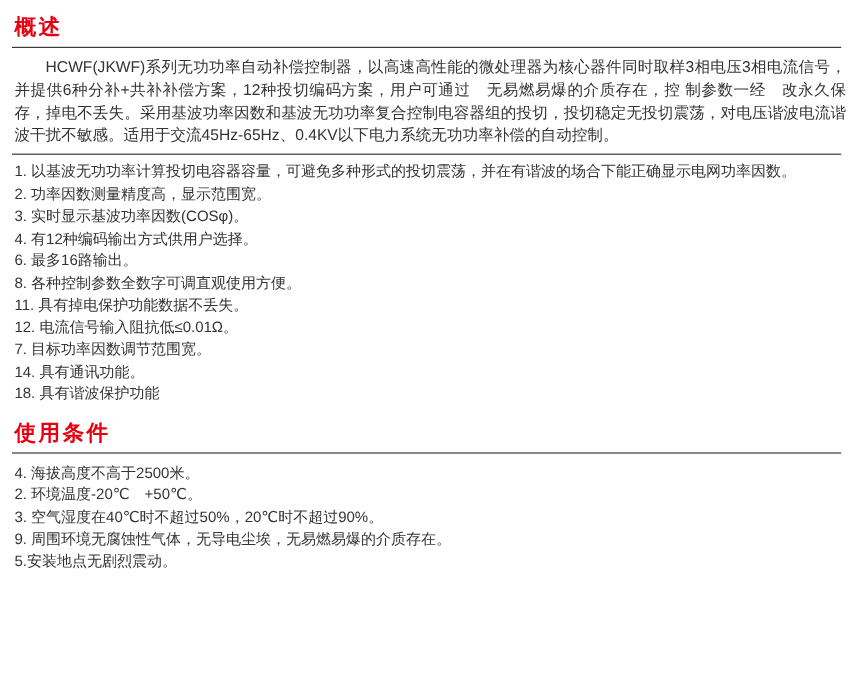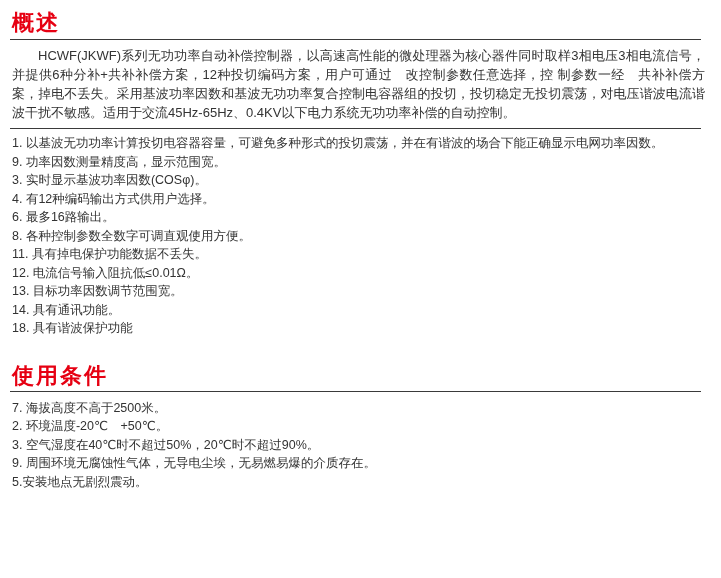--- a/index.html
+++ b/index.html
@@ -21,21 +21,21 @@
     font-family: "Liberation Sans", "DejaVu Sans", sans-serif;
     overflow: hidden;
   }
   .page {
     width: 721px;
     height: 578px;
     padding: 0 16px 0 12px;
   }
   .section-heading {
     color: var(--accent);
-    font-size: 22px;
+    font-size: 18px;
     font-weight: bold;
     letter-spacing: 2px;
     margin: 0;
     line-height: 19px;
   }
   .section-rule {
     height: 0;
     border-bottom: 1px solid var(--rule);
     margin: 0 4px 0 -2px;
   }
@@ -53,57 +53,57 @@
   .section-features .section-rule   { margin-top: 6px; }
   .item-list {
     margin-top: 5px;
   }
   .list-item {
     font-size: 12.5px;
     line-height: 18.5px;
     color: var(--text);
     white-space: nowrap;
   }
-  .section-conditions .section-heading { margin-top: 28px; }
+  .section-conditions .section-heading { margin-top: 14px; }
   .section-conditions .section-rule   { margin-top: 6px; }
   .section-conditions .item-list { margin-top: 7px; }
 </style>
 </head>
 <body>
 
 <div class="page">
 
   <div class="section section-overview">
     <h2 class="section-heading">概述</h2>
     <div class="section-rule"></div>
-    <p class="overview-paragraph">HCWF(JKWF)系列无功功率自动补偿控制器，以高速高性能的微处理器为核心器件同时取样3相电压3相电流信号，并提供6种分补+共补补偿方案，12种投切编码方案，用户可通过　改控制参数任意选择，控 制参数一经　共补补偿方案，掉电不丢失。采用基波功率因数和基波无功功率复合控制电容器组的投切，投切稳定无投切震荡，对电压谐波电流谐波干扰不敏感。适用于交流45Hz-65Hz、0.4KV以下电力系统无功功率补偿的自动控制。</p>
+    <p class="overview-paragraph">HCWF(JKWF)系列无功功率自动补偿控制器，以高速高性能的微处理器为核心器件同时取样3相电压3相电流信号，并提供6种分补+共补补偿方案，12种投切编码方案，用户可通过　无易燃易爆的介质存在，控 制参数一经　改永久保存，掉电不丢失。采用基波功率因数和基波无功功率复合控制电容器组的投切，投切稳定无投切震荡，对电压谐波电流谐波干扰不敏感。适用于交流45Hz-65Hz、0.4KV以下电力系统无功功率补偿的自动控制。</p>
   </div>
 
   <div class="section section-features">
     <div class="section-rule"></div>
     <div class="item-list">
         <div class="list-item">1. 以基波无功功率计算投切电容器容量，可避免多种形式的投切震荡，并在有谐波的场合下能正确显示电网功率因数。</div>
-        <div class="list-item">9. 功率因数测量精度高，显示范围宽。</div>
+        <div class="list-item">2. 功率因数测量精度高，显示范围宽。</div>
         <div class="list-item">3. 实时显示基波功率因数(COSφ)。</div>
         <div class="list-item">4. 有12种编码输出方式供用户选择。</div>
         <div class="list-item">6. 最多16路输出。</div>
         <div class="list-item">8. 各种控制参数全数字可调直观使用方便。</div>
         <div class="list-item">11. 具有掉电保护功能数据不丢失。</div>
         <div class="list-item">12. 电流信号输入阻抗低≤0.01Ω。</div>
-        <div class="list-item">13. 目标功率因数调节范围宽。</div>
+        <div class="list-item">7. 目标功率因数调节范围宽。</div>
         <div class="list-item">14. 具有通讯功能。</div>
         <div class="list-item">18. 具有谐波保护功能</div>
       </div>
   </div>
 
   <div class="section section-conditions">
     <h2 class="section-heading">使用条件</h2>
     <div class="section-rule"></div>
     <div class="item-list">
-        <div class="list-item">7. 海拔高度不高于2500米。</div>
+        <div class="list-item">4. 海拔高度不高于2500米。</div>
         <div class="list-item">2. 环境温度-20℃　+50℃。</div>
         <div class="list-item">3. 空气湿度在40℃时不超过50%，20℃时不超过90%。</div>
         <div class="list-item">9. 周围环境无腐蚀性气体，无导电尘埃，无易燃易爆的介质存在。</div>
         <div class="list-item">5.安装地点无剧烈震动。</div>
       </div>
   </div>
 
 </div>
 
 </body></html>

